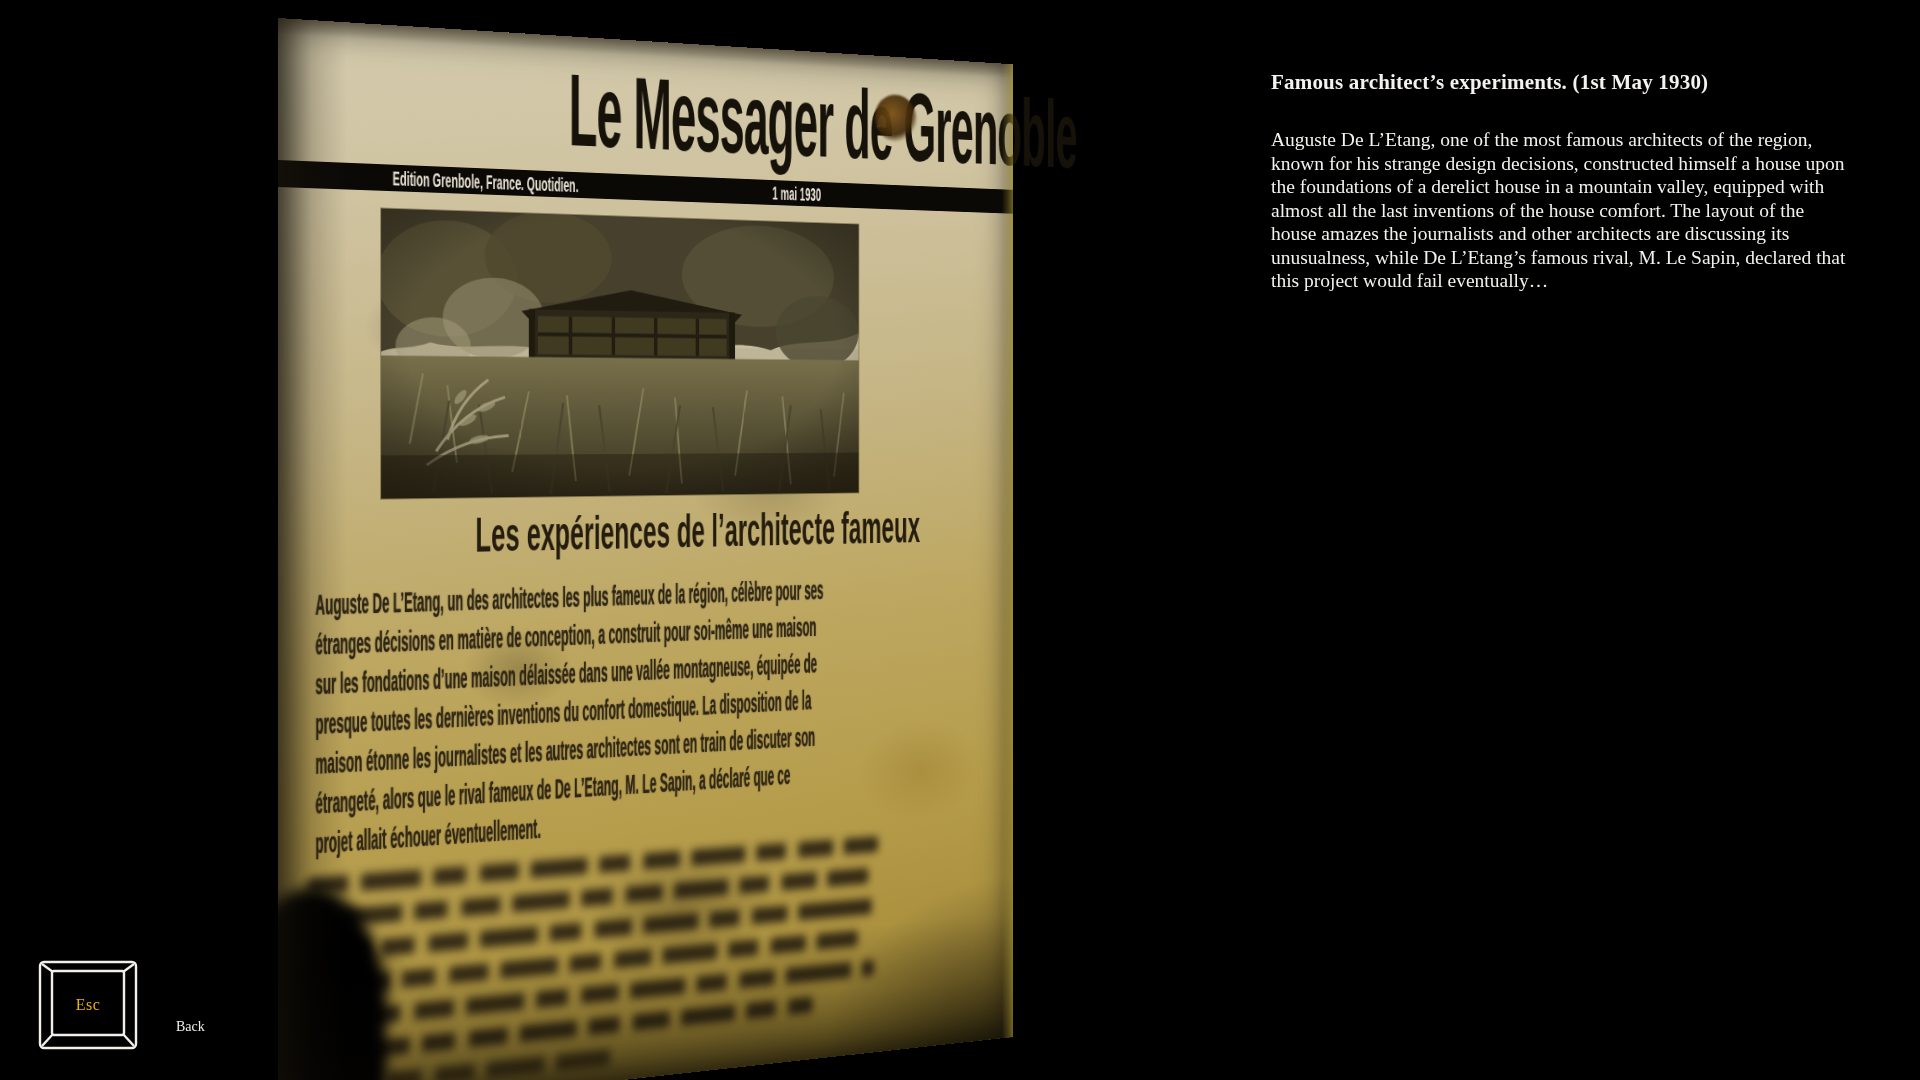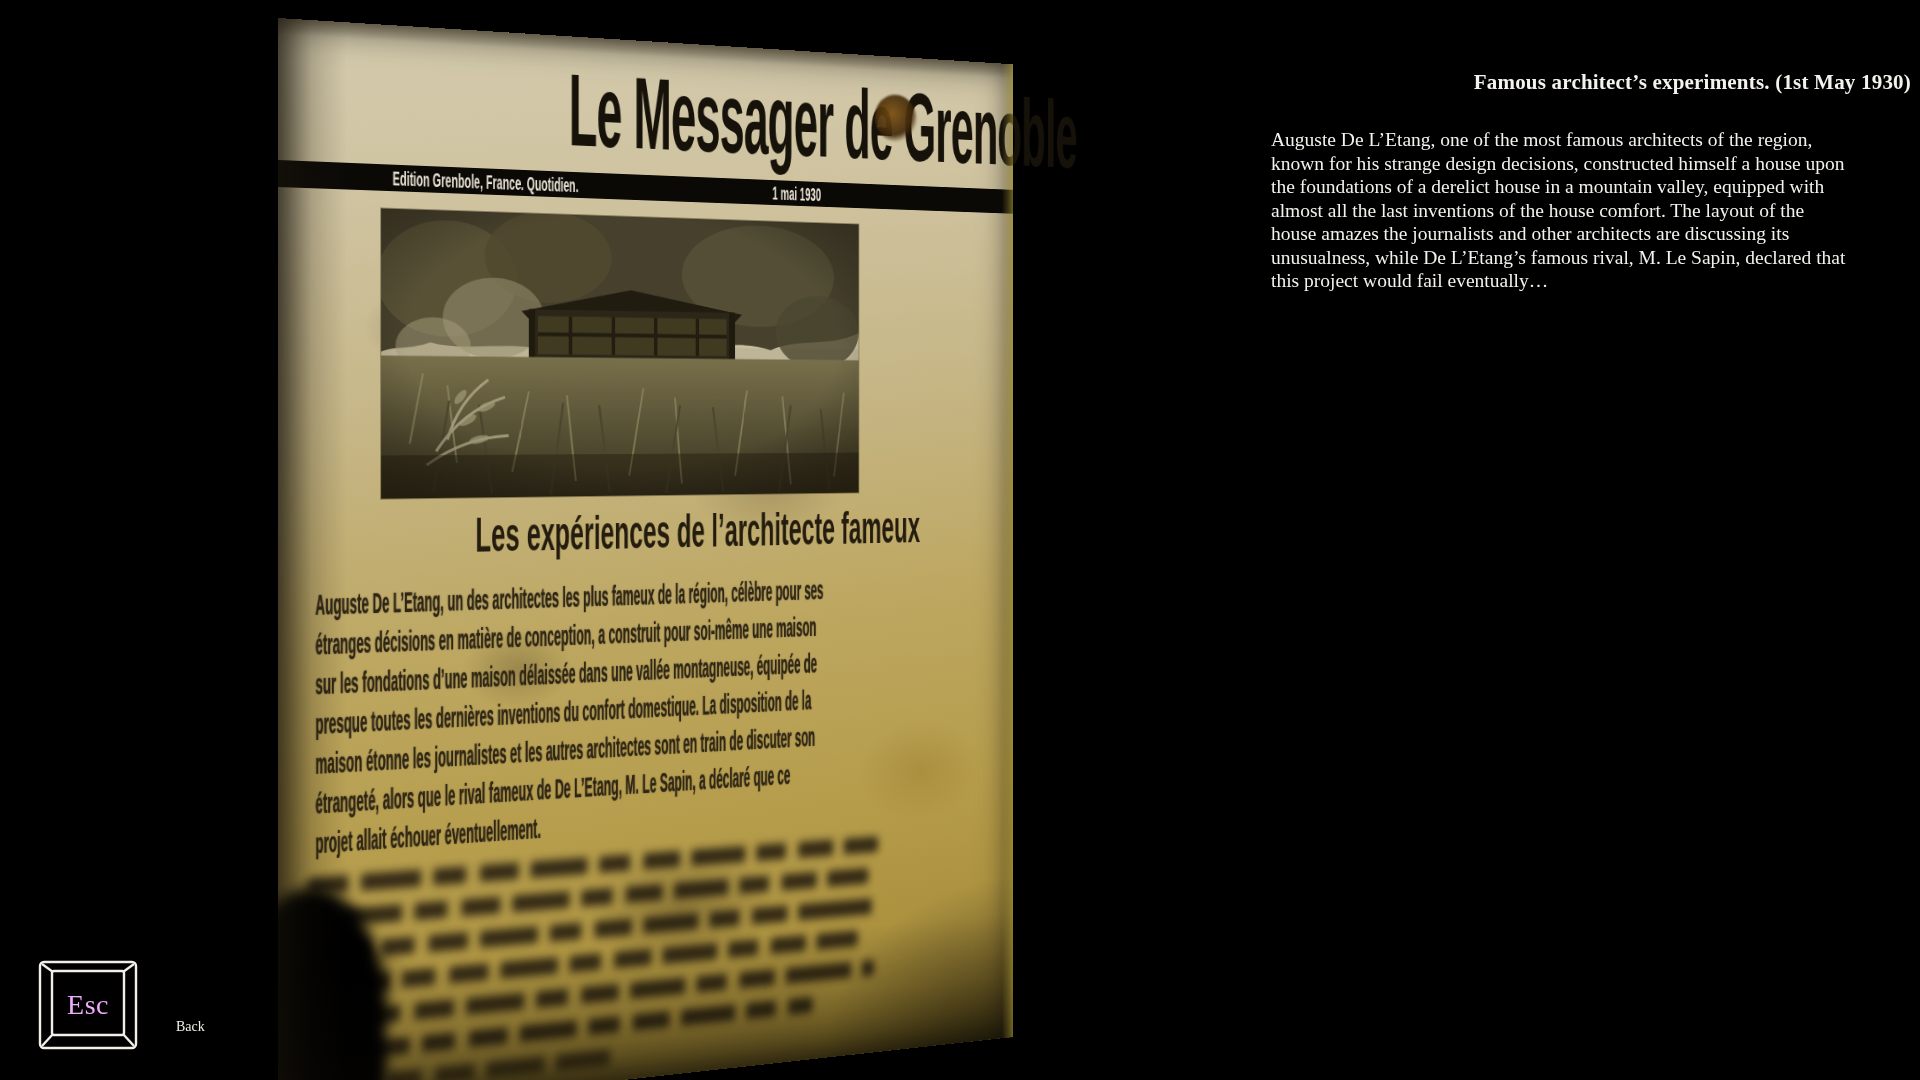--- a/index.html
+++ b/index.html
@@ -77,29 +77,29 @@
   .burn-blob{position:absolute;left:-38px;top:872px;width:150px;height:260px;z-index:4;
     background:#000;border-radius:46% 54% 38% 62% / 40% 52% 48% 60%;filter:blur(7px);}
   .burn-blob2{position:absolute;left:-60px;top:1010px;width:170px;height:150px;z-index:4;
     background:#000;border-radius:60% 40% 55% 45%;filter:blur(9px);}
   .stain{position:absolute;left:666px;top:42px;width:52px;height:52px;z-index:3;
     background:radial-gradient(circle at 42% 40%, #7a4e12, #40290a 55%, rgba(40,25,8,0) 74%);
     filter:blur(1px);opacity:.92;border-radius:50%;}
 
   
   .translation{position:absolute;left:1271px;top:70px;width:660px;color:#f4f2ed;}
-  .t-title{width:640px;text-align:right;font-weight:bold;font-size:21px;letter-spacing:.2px;}
+  .t-title{width:640px;text-align:left;font-weight:bold;font-size:21px;letter-spacing:.2px;}
   .t-body{margin-top:33px;font-size:19.5px;line-height:23.5px;}
   .t-body .line{white-space:nowrap;}
 
   
   .esc-key{position:absolute;left:38px;top:960px;width:100px;height:90px;cursor:pointer;}
   .esc-key svg{position:absolute;inset:0;width:100%;height:100%;}
   .esc-key .key-label{position:absolute;inset:0;display:flex;align-items:center;justify-content:center;
-    color:#f0abfc;font-size:28px;letter-spacing:.5px;}
+    color:#eab308;font-size:16px;letter-spacing:.5px;}
   .back-label{position:absolute;left:176px;top:1019px;color:#f2efe9;font-size:14px;cursor:pointer;}
 </style>
 </head>
 <body>
 
 <div class="stage">
 
   <div class="paper">
 
     <div class="masthead">

